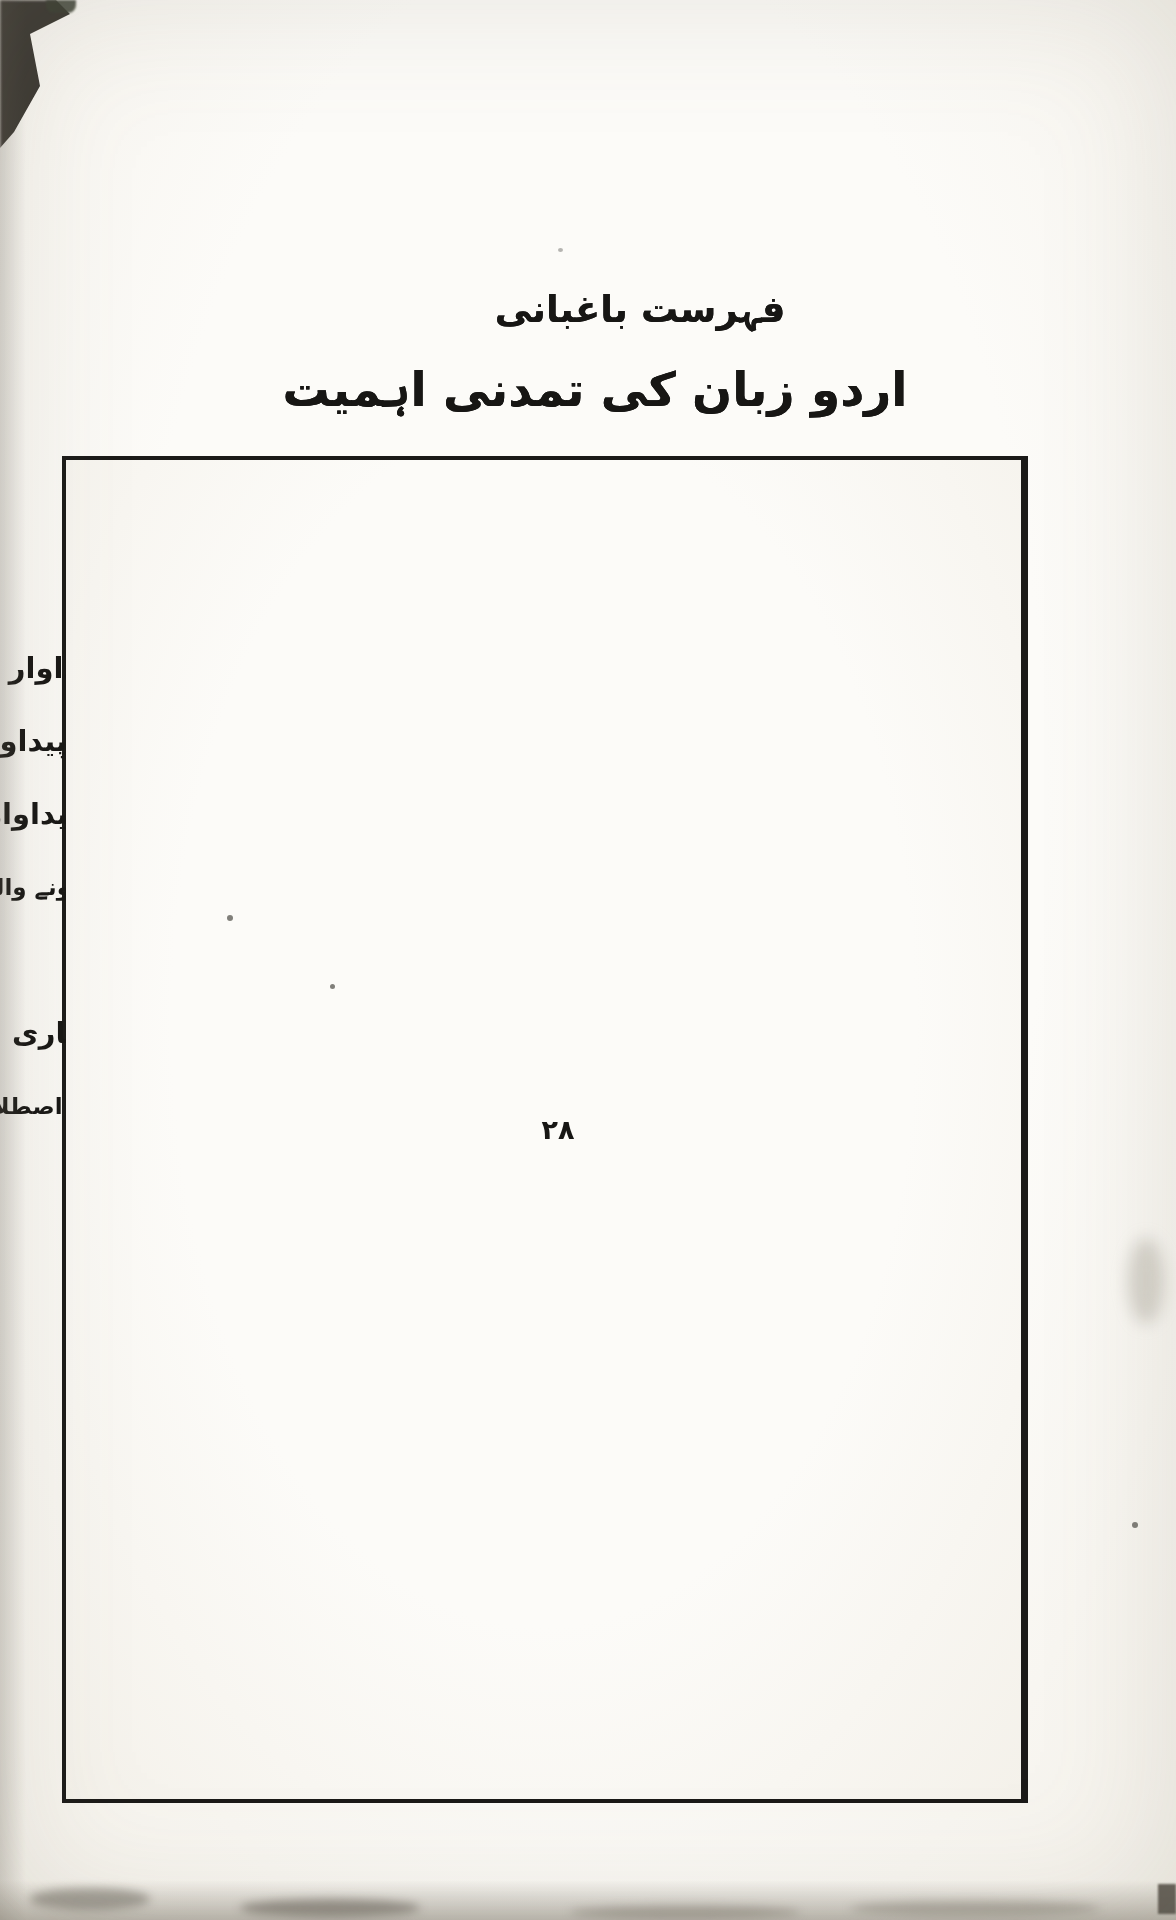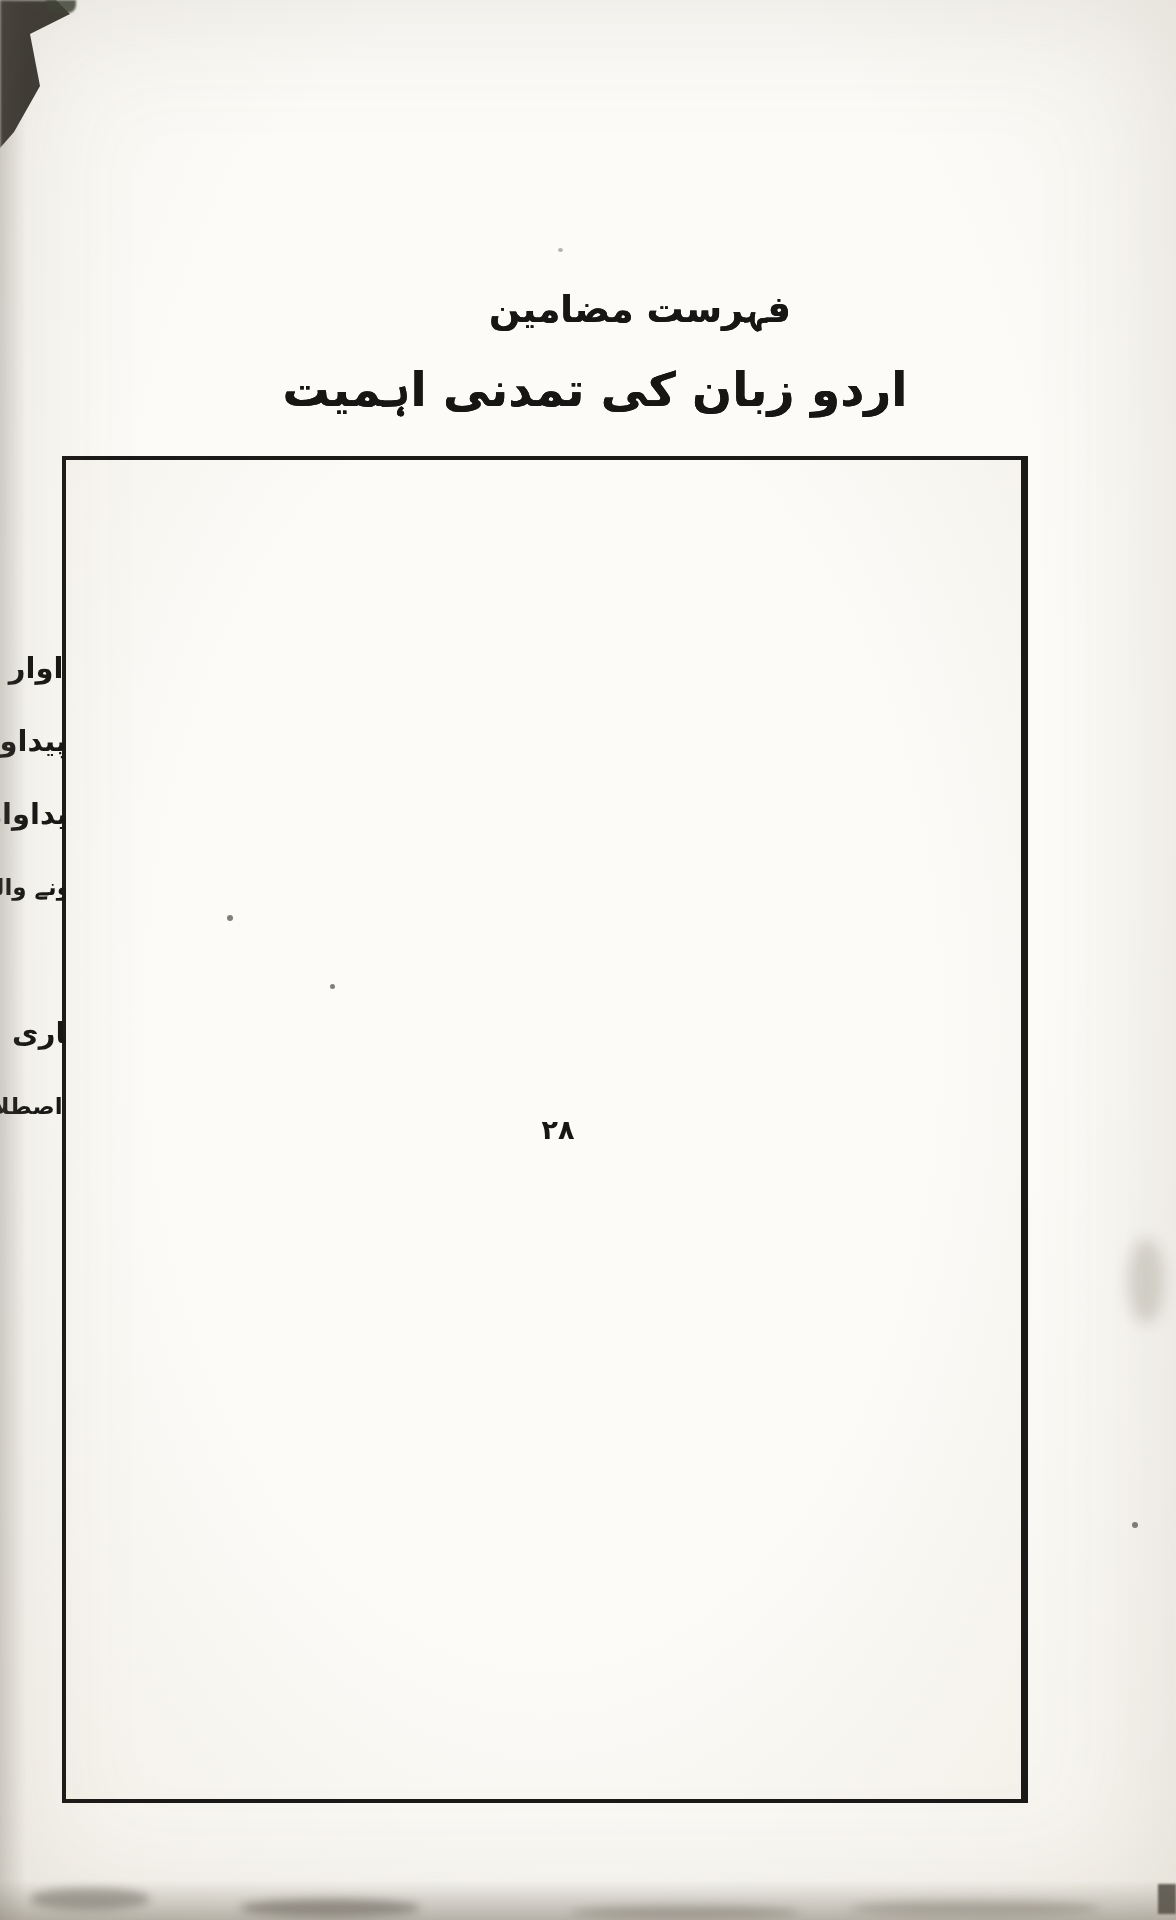--- a/index.html
+++ b/index.html
@@ -99,21 +99,21 @@
   .cell.topic.range { font-size: 30px; letter-spacing: 2px; }
   .hdr-label { font-weight: 700; font-size: 29px; direction: rtl; display: inline-block; }
   .hdr-page  { transform: rotate(-20deg); }
   .hdr-topic { transform: rotate(-12deg); }
 </style>
 </head>
 <body>
 
 <div class="page">
 
-  <div class="title-block main-title" lang="ur">فہرست مضامین</div>
+  <div class="title-block main-title" lang="ur">فہرست باغبانی</div>
   <div class="title-block sub-title" lang="ur">اردو زبان کی تمدنی اہمیت</div>
 
   <div class="toc-table" lang="ur">
     <div class="trow header">
       <div class="cell page v">
         <span class="hdr-label hdr-page">صفحہ</span>
       </div>
       <div class="cell topic v">
         <span class="hdr-label hdr-topic">مضمون</span>
       </div>

